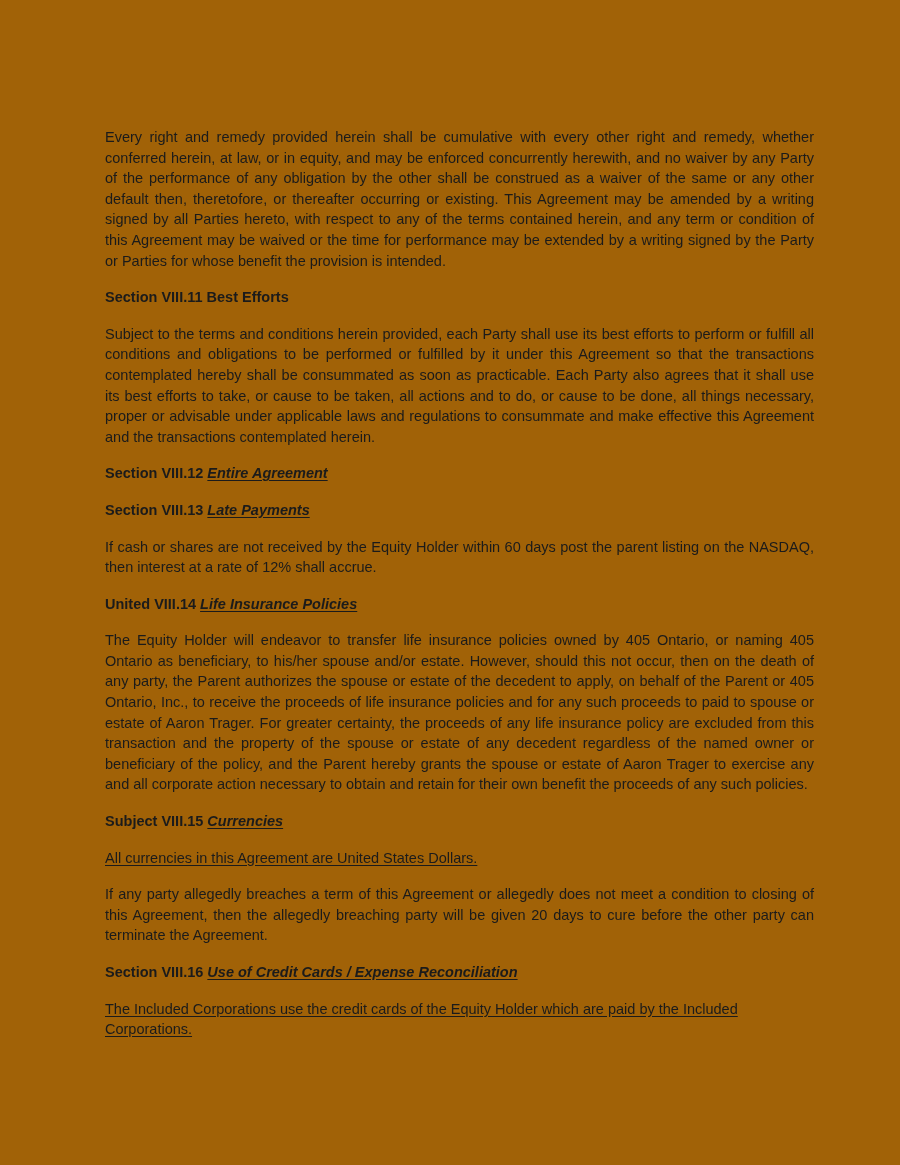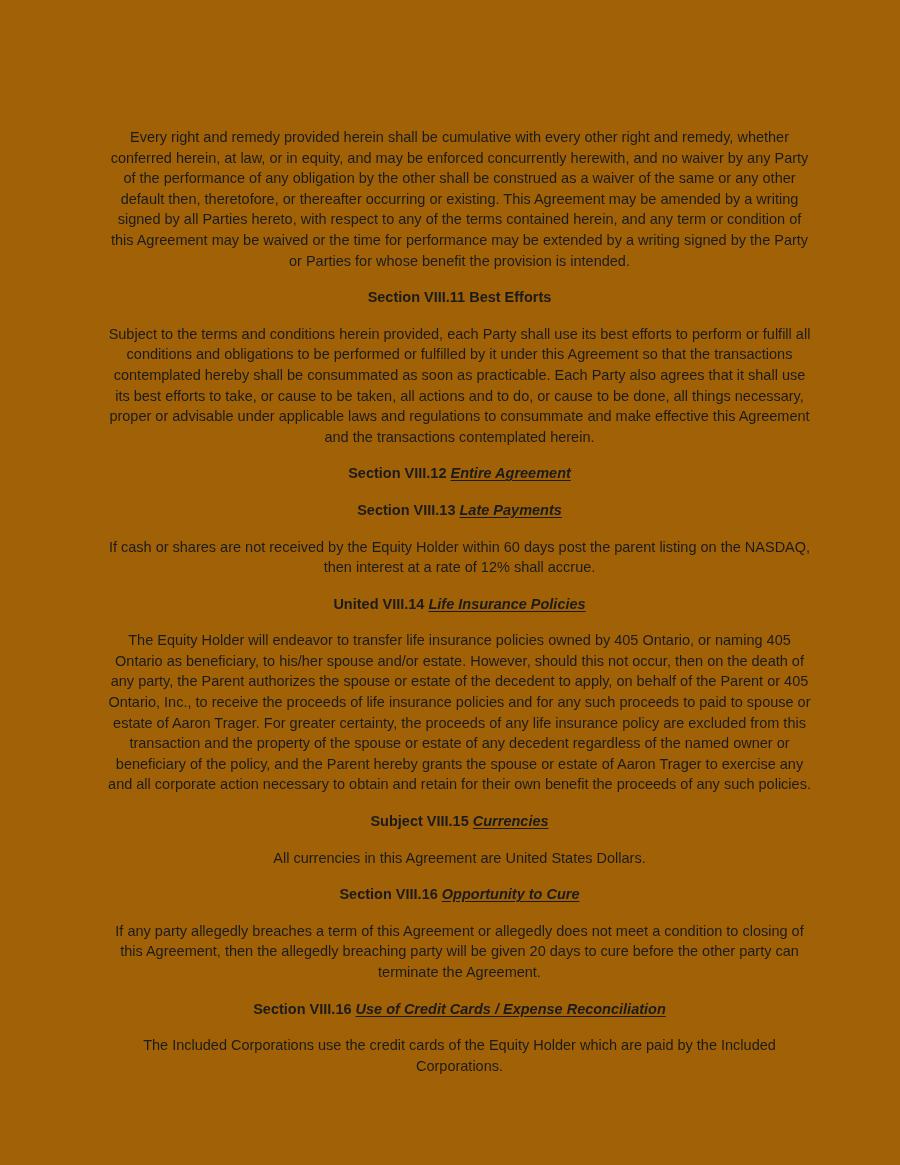--- a/index.html
+++ b/index.html
@@ -23,36 +23,36 @@
   .page-content {
     position: absolute;
     left: 105px;
     top: 127px;
     width: 709px;
   }
   .page-content p {
     margin: 0 0 16px 0;
     font-size: 14.5px;
     line-height: 20.6px;
-    text-align: center;
   }
   .body-para {
     text-align: justify;
   }
   .heading {
     font-weight: bold;
     text-align: left;
   }
   .u {
     text-decoration: underline;
     text-underline-offset: 2px;
     font-style: italic;
   }
   .u-line {
     text-align: left;
+    text-decoration: underline;
     text-underline-offset: 2px;
   }
   .extra-gap {
     margin-top: 21px;
   }
 </style>
 </head>
 <body>
 
 <div class="page">
@@ -60,18 +60,17 @@
       <p class="body-para">Every right and remedy provided herein shall be cumulative with every other right and remedy, whether conferred herein, at law, or in equity, and may be enforced concurrently herewith, and no waiver by any Party of the performance of any obligation by the other shall be construed as a waiver of the same or any other default then, theretofore, or thereafter occurring or existing. This Agreement may be amended by a writing signed by all Parties hereto, with respect to any of the terms contained herein, and any term or condition of this Agreement may be waived or the time for performance may be extended by a writing signed by the Party or Parties for whose benefit the provision is intended.</p>
       <p class="heading"><span>Section VIII.11 Best Efforts</span></p>
       <p class="body-para">Subject to the terms and conditions herein provided, each Party shall use its best efforts to perform or fulfill all conditions and obligations to be performed or fulfilled by it under this Agreement so that the transactions contemplated hereby shall be consummated as soon as practicable.  Each Party also agrees that it shall use its best efforts to take, or cause to be taken, all actions and to do, or cause to be done, all things necessary, proper or advisable under applicable laws and regulations to consummate and make effective this Agreement and the transactions contemplated herein.</p>
       <p class="heading"><span>Section VIII.12 </span><span class="u">Entire Agreement</span></p>
       <p class="extra-gap heading"><span>Section VIII.13 </span><span class="u">Late Payments</span></p>
       <p class="body-para">If cash or shares are not received by the Equity Holder within 60 days post the parent listing on the NASDAQ, then interest at a rate of 12% shall accrue.</p>
       <p class="heading"><span>United VIII.14 </span><span class="u">Life Insurance Policies</span></p>
       <p class="body-para">The Equity Holder will endeavor to transfer life insurance policies owned by 405 Ontario, or naming 405 Ontario as beneficiary, to his/her spouse and/or estate. However, should this not occur, then on the death of any party, the Parent authorizes the spouse or estate of the decedent to apply, on behalf of the Parent or 405 Ontario, Inc., to receive the proceeds of life insurance policies and for any such proceeds to paid to spouse or estate of Aaron Trager. For greater certainty, the proceeds of any life insurance policy are excluded from this transaction and the property of the spouse or estate of any decedent regardless of the named owner or beneficiary of the policy, and the Parent hereby grants the spouse or estate of Aaron Trager to exercise any and all corporate action necessary to obtain and retain for their own benefit the proceeds of any such policies.</p>
       <p class="heading"><span>Subject VIII.15 </span><span class="u">Currencies</span></p>
       <p class="u-line">All currencies in this Agreement are United States Dollars.</p>
-      <p class="heading"><span>Section VIII.16 </span><span class="u">Opportunity to Cure</span></p>
       <p class="body-para">If any party allegedly breaches a term of this Agreement or allegedly does not meet a condition to closing of this Agreement, then the allegedly breaching party will be given 20 days to cure before the other party can terminate the Agreement.</p>
       <p class="heading"><span>Section VIII.16 </span><span class="u">Use of Credit Cards / Expense Reconciliation</span></p>
       <p class="u-line">The Included Corporations use the credit cards of the Equity Holder which are paid by the Included Corporations.</p>
     </div>
 </div>
 
 </body></html>

